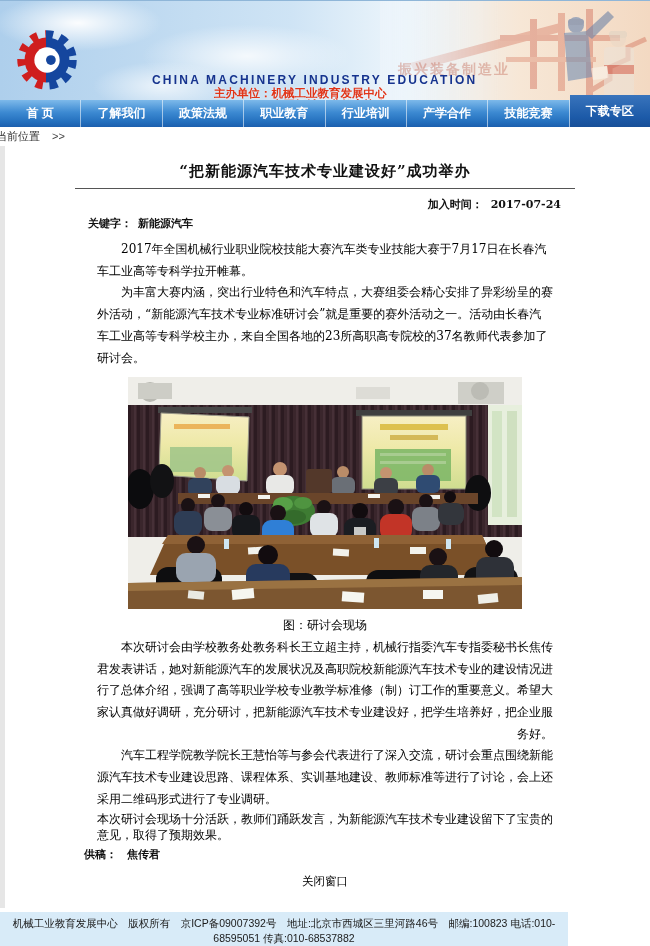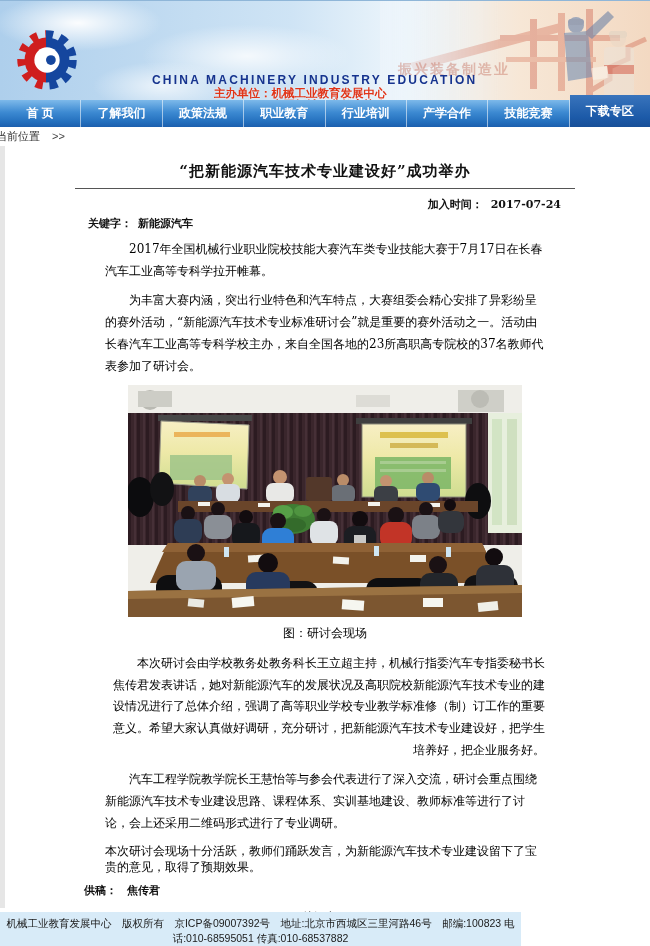--- a/index.html
+++ b/index.html
@@ -46,31 +46,31 @@
   .article{position:absolute;left:75px;top:150px;width:500px;
     font-family:"DejaVu Serif","Liberation Serif",serif;color:#111;}
   .article-title{margin-top:12px;text-align:center;font-size:15px;font-weight:bold;letter-spacing:1px;}
   .title-rule{margin-top:7px;border:none;border-top:1px solid #555;height:0;}
   .meta-time{margin-top:7px;text-align:right;padding-right:14px;font-size:11px;font-weight:bold;}
   .meta-keywords{margin-top:4px;padding-left:13px;font-size:11px;font-weight:bold;}
   .meta-hits{margin-top:3px;text-align:right;padding-right:14px;font-size:11px;font-weight:bold;}
   .meta-time .val{margin-left:8px;}
   .meta-keywords .val{margin-left:6px;}
   .body-text{margin-top:8px;padding:0 22px;font-size:12px;line-height:21.7px;color:#000;}
-  .body-text p{margin:8px;text-indent:2em;}
+  .body-text p{margin:0;text-indent:2em;}
   .photo-wrap{width:394px;height:232px;margin:8px auto 0;}
   .photo-caption{margin-top:6px;text-align:center;font-size:12px;color:#000;}
   .after-photo{margin-top:25px;text-align:right;}
   .body-text p.tight{text-indent:0;line-height:16px;}
   .contributor{margin:4px 0 0 9px;font-size:11px;font-weight:bold;}
   .contributor .val{margin-left:10px;}
   .close-window{margin-top:12px;text-align:center;font-size:11.5px;color:#000;cursor:pointer;}
 
   
-  .footer{position:absolute;left:0;top:912px;width:521px;height:34px;background:#d8ebf8;
+  .footer{position:absolute;left:0;top:912px;width:568px;height:34px;background:#d8ebf8;
     text-align:center;font-size:10.5px;color:#1a1a1a;line-height:15px;padding-top:4px;box-sizing:border-box;}
 </style>
 </head>
 <body>
 
 <div class="page">
 
   <div class="site-header">
 
     <svg class="industry-art" viewBox="0 0 270 100" aria-hidden="true">

